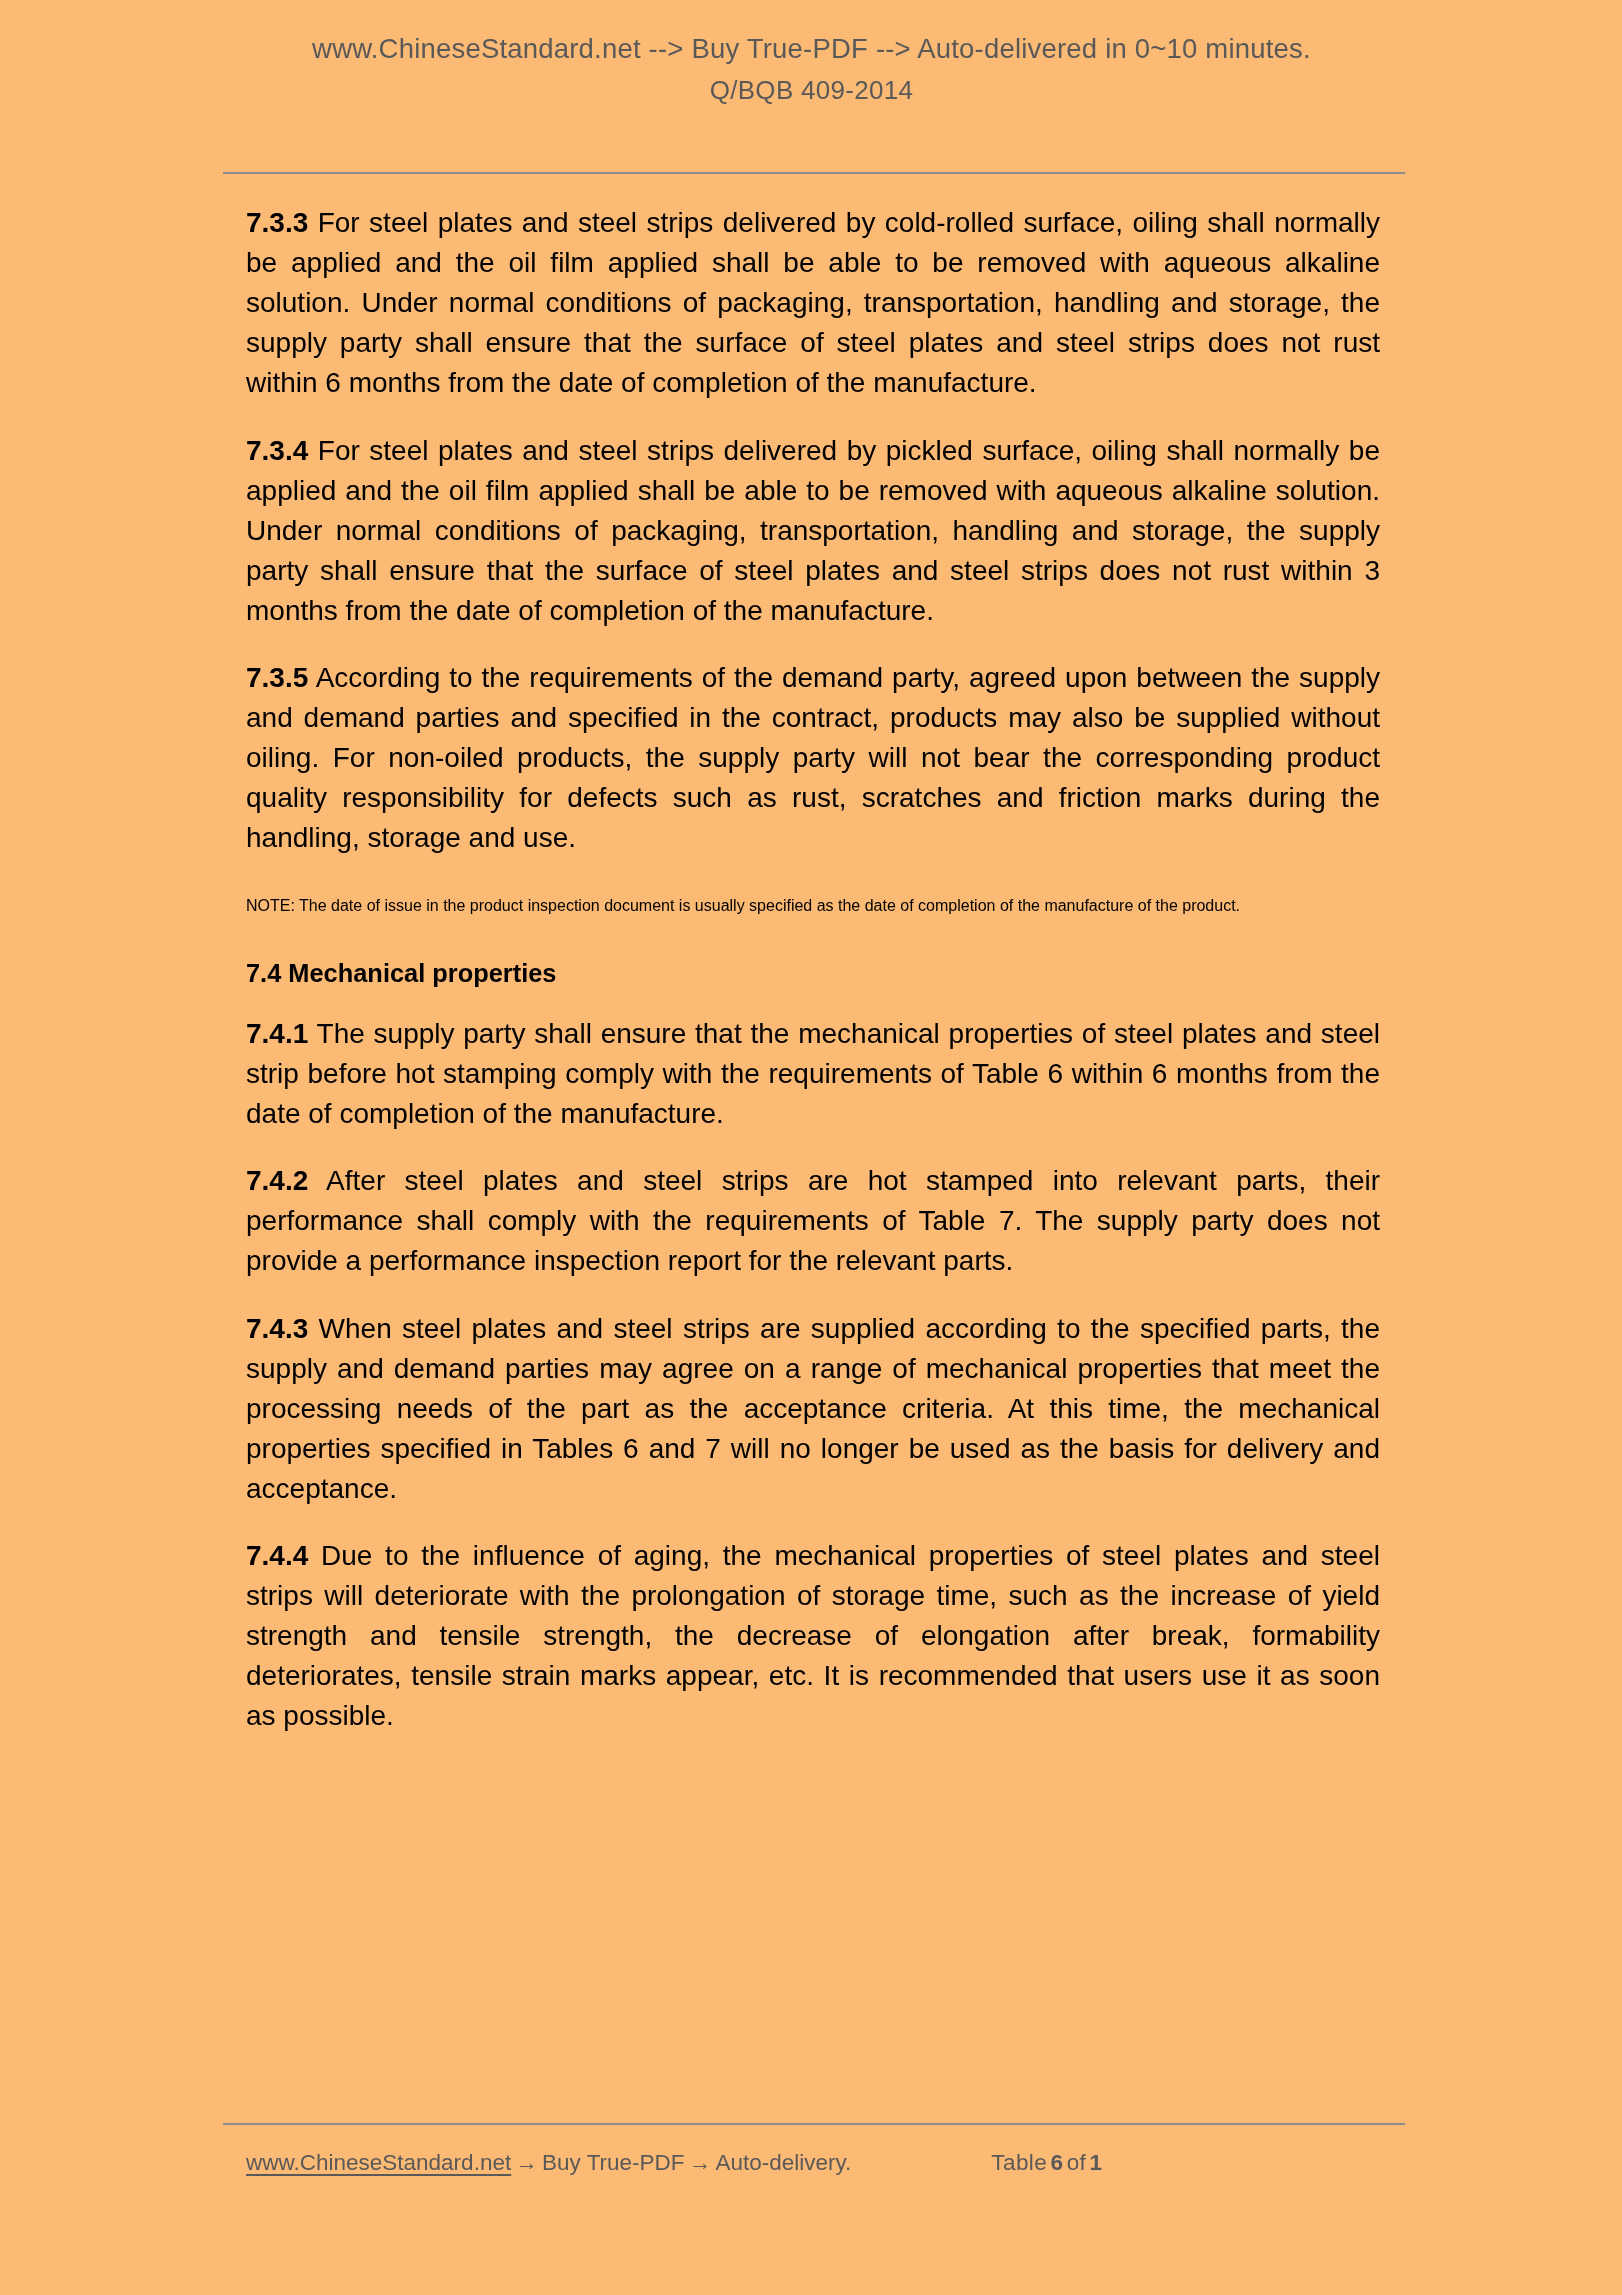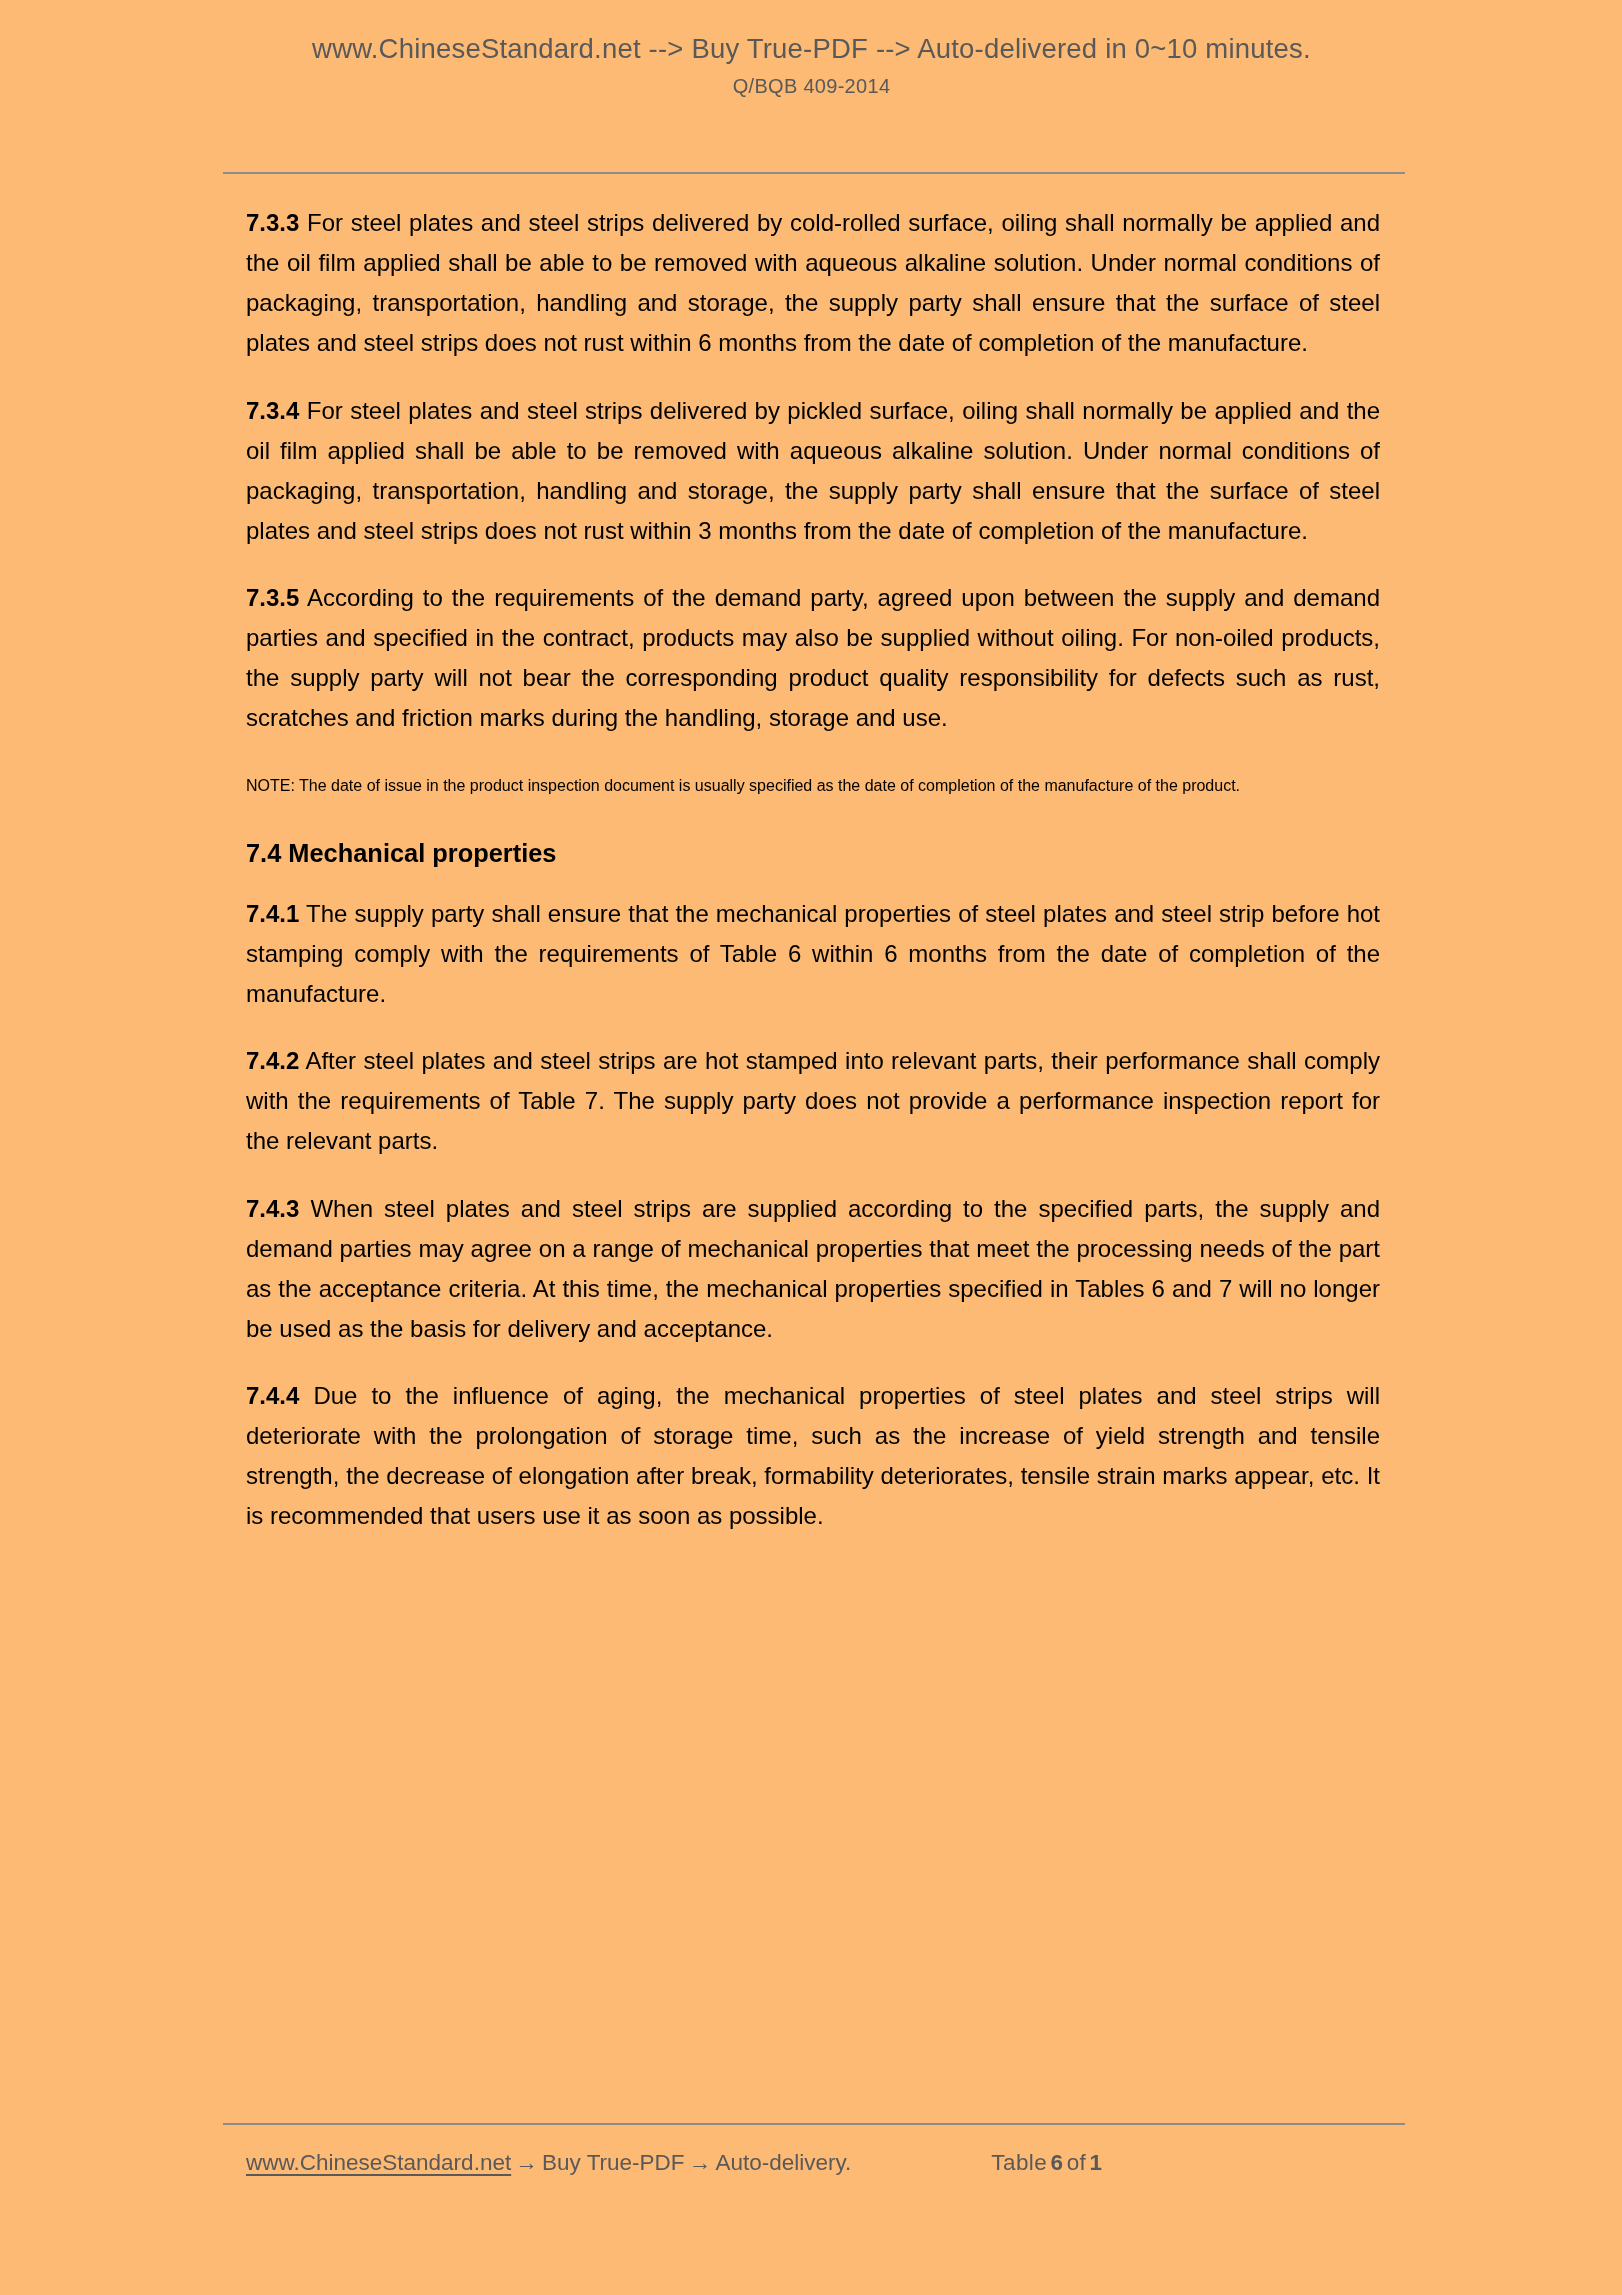--- a/index.html
+++ b/index.html
@@ -32,21 +32,21 @@
   }
   .header-promo {
     font-size: 27.5px;
     color: #595959;
     letter-spacing: 0.2px;
     line-height: 1.35;
     white-space: nowrap;
   }
   .header-std {
     margin-top: 8.3px;
-    font-size: 20px;
+    font-size: 26px;
     color: #595959;
     letter-spacing: 0.3px;
   }
   .header-rule {
     position: absolute;
     left: 223px;
     width: 1182px;
     top: 172px;
     height: 1.7px;
     background: #8c8c8c;
@@ -54,21 +54,21 @@
 
   
   .content {
     position: absolute;
     left: 246px;
     top: 203px;
     width: 1134px;
   }
 
   .para {
-    font-size: 24px;
+    font-size: 28px;
     line-height: 40px;
     text-align: justify;
     text-justify: inter-word;
     margin: 0 0 27.5px 0;
     color: #000000;
     -webkit-hyphens: none;
     hyphens: none;
   }
   .para .num {
     font-weight: bold;

